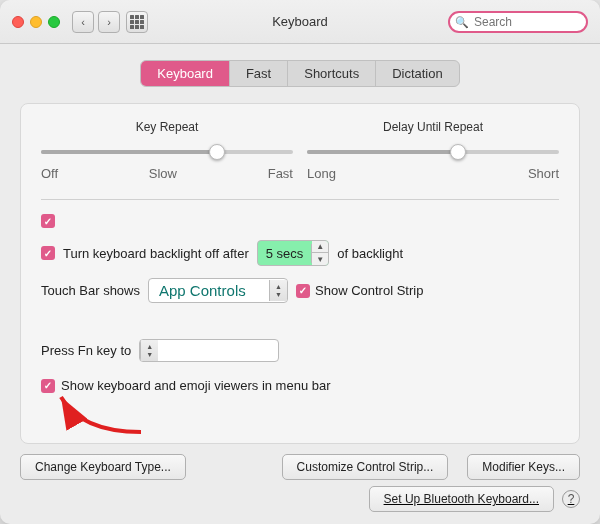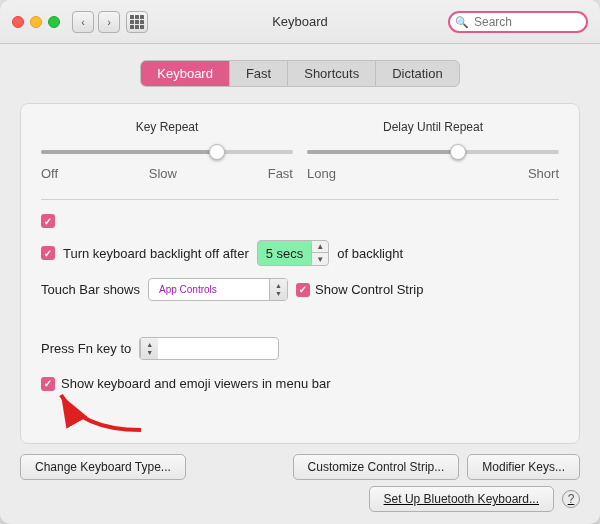--- a/index.html
+++ b/index.html
@@ -284,22 +284,22 @@
       display: flex;
       align-items: center;
       border: 1px solid #bbb;
       border-radius: 4px;
       background: white;
       overflow: hidden;
       cursor: pointer;
     }
     .select-value {
       padding: 3px 10px;
-      font-size: 10px;
-      color: #a21caf;
+      font-size: 15px;
+      color: #0f766e;
       flex: 1;
     }
     .select-arrow {
       width: 18px;
       background: linear-gradient(to bottom, #f0f0f0, #e0e0e0);
       border-left: 1px solid #bbb;
       display: flex;
       flex-direction: column;
       align-items: center;
       justify-content: center;
@@ -354,21 +354,21 @@
       background: linear-gradient(to bottom, #f8f8f8, #e8e8e8);
       border: 1px solid #b0b0b0;
       border-radius: 5px;
       font-size: 12px;
       cursor: pointer;
       color: #222;
     }
     .bottom-right-btns {
       margin-left: auto;
       display: flex;
-      gap: 8px;
+      gap: 19px;
       align-items: center;
     }
     .question-mark {
       width: 18px;
       height: 18px;
       border-radius: 50%;
       border: 1px solid #999;
       display: flex;
       align-items: center;
       justify-content: center;

